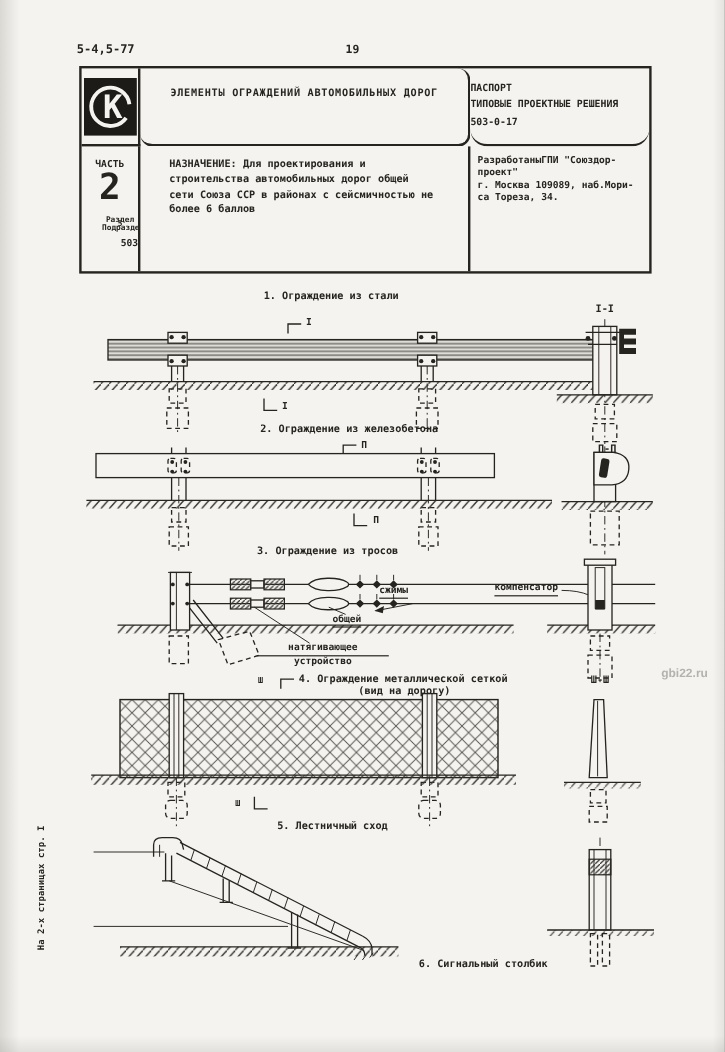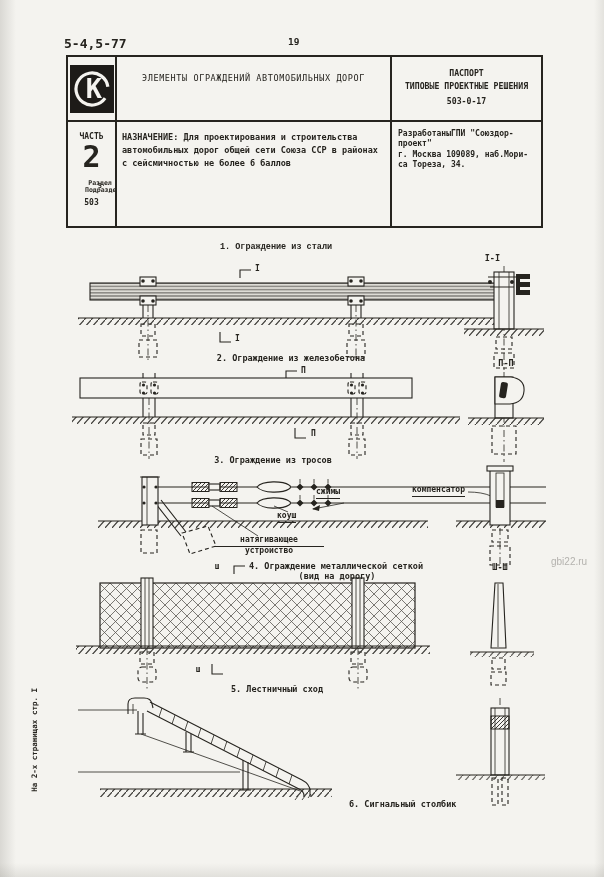--- a/index.html
+++ b/index.html
@@ -14,35 +14,35 @@
   .ctr{text-align:center;white-space:normal;}
   .ul{border-bottom:1px solid #26241f;padding-bottom:1px;}
   .sm{font-size:8px;}
   
   .htable{position:absolute;left:66px;top:55px;width:477px;height:173px;border:2px solid #26241f;
     display:grid;grid-template-columns:49px 275px 1fr;grid-template-rows:65px 1fr;box-sizing:border-box;}
   .cell{border-right:2px solid #26241f;border-bottom:2px solid #26241f;box-sizing:border-box;overflow:hidden;}
   .cell.last-col{border-right:none;}
   .cell.last-row{border-bottom:none;}
   .c-logo{display:flex;align-items:center;justify-content:center;}
-  .c-title{display:flex;justify-content:center;padding-top:16px;font-weight:normal;font-size:8.5px;letter-spacing:0.6px;text-align:center;}
-  .c-passport{text-align:center;padding-top:10px;font-weight:bold;font-size:8.2px;line-height:1.55;}
+  .c-title{display:flex;justify-content:center;padding-top:16px;font-weight:bold;font-size:8.5px;letter-spacing:0.6px;text-align:center;border-radius:10px;}
+  .c-passport{padding-top:10px;font-weight:bold;font-size:8.2px;line-height:1.55;border-radius:14px;}
   .c-passport .pnum{margin-top:3px;}
   .c-part{text-align:center;font-weight:bold;}
   .part-label{margin-top:10px;font-size:8px;text-align:center;}
   .part-num{font-size:30px;line-height:1.05;}
   .razdel{margin-top:9px;font-size:6.5px;line-height:0.55;margin-left:17px;}
-  .podnum{margin-top:6px;font-size:8px;}
-  .c-purpose{padding:9px 5px;font-weight:bold;font-size:8.5px;line-height:1.5;}
+  .podnum{margin-top:6px;font-size:8px;text-align:right;}
+  .c-purpose{padding:9px 24px;font-weight:bold;font-size:8.5px;line-height:1.5;}
   .c-dev{padding:7px 6px;font-weight:bold;font-size:8px;line-height:1.3;}
   .app-block{margin-top:7px;line-height:1.65;}
   .side-note{position:absolute;left:30px;top:688px;font-weight:bold;font-size:7.5px;
     writing-mode:vertical-rl;transform:rotate(180deg);white-space:nowrap;}
   .watermark{position:absolute;left:551px;top:556px;font-family:"Liberation Sans",sans-serif;
-    font-size:10px;color:#b4b2ae;font-weight:normal;}
+    font-size:10px;color:#b4b2ae;font-weight:bold;}
   svg.art{position:absolute;left:0;top:0;}
   .ln{stroke:#26241f;fill:none;stroke-width:1.1;}
   .fillp{fill:#f4f3ef;}
   .blk{fill:#26241f;stroke:none;}
   .dash{stroke-dasharray:4 3;}
   .dashdot{stroke-dasharray:7 3 1.5 3;stroke-width:0.8;}
   .thin{stroke-width:0.8;}
   svg text{font-family:"DejaVu Sans Mono","Liberation Mono",monospace;}
 </style>
 </head>
@@ -250,21 +250,21 @@
       <rect class="ln fillp" x="491" y="708" width="18" height="67" stroke-width="1.2"></rect>
       <path class="ln thin" d="M495,708 V775 M505,708 V775"></path>
       <rect x="491" y="716" width="18" height="13" fill="url(#p-diag)" stroke="#26241f"></rect>
       <rect x="456" y="775" width="89" height="5" fill="url(#p-gnd)" opacity="0.75"></rect>
       <path class="ln" d="M456,775 H545" stroke-width="1.1"></path>
       <rect class="ln dash" x="492" y="778" width="6" height="27"></rect>
       <rect class="ln dash" x="502" y="778" width="6" height="27"></rect>
     </g>
   </svg>
 
-  <div class="t" style="left:64px;top:36px;font-size:13px;">5-4,5-77</div>
+  <div class="t" style="left:64px;top:36px;font-size:10px;">5-4,5-77</div>
   <div class="t" style="left:288px;top:36px;font-size:9.5px;">19</div>
 
   <div class="htable">
     <div class="cell c-logo">
       <svg width="46" height="50" viewBox="0 0 46 50">
         <rect x="1" y="1" width="44" height="48" fill="#1d1b18"></rect>
         <circle cx="23" cy="25" r="16" fill="none" stroke="#f4f3ef" stroke-width="3.2" stroke-dasharray="88 13" transform="rotate(35 23 25)"></circle>
         <text x="25" y="34" text-anchor="middle" font-size="27" font-weight="bold" fill="#f4f3ef">К</text>
       </svg>
     </div>
@@ -291,33 +291,33 @@
     <div class="cell c-dev last-col last-row">
       <div class="dev-block">
         <div>РазработаныГПИ "Союздор-</div>
         <div>проект"</div>
         <div>г. Москва 109089, наб.Мори-</div>
         <div>са Тореза, 34.</div>
       </div>
     </div>
   </div>
 
-  <div class="t ctr" style="left:176px;top:242px;width:200px;font-family:Liberation Mono, monospace;">1. Ограждение из стали</div>
+  <div class="t ctr" style="left:176px;top:242px;width:200px;">1. Ограждение из стали</div>
   <div class="t sm" style="left:255px;top:264px;">I</div>
   <div class="t sm" style="left:235px;top:334px;">I</div>
-  <div class="t ctr" style="left:460px;top:253px;width:40px;text-align:right;">I-I</div>
+  <div class="t ctr" style="left:484px;top:253px;width:40px;">I-I</div>
 
   <div class="t ctr" style="left:191px;top:353px;width:200px;">2. Ограждение из железобетона</div>
   <div class="t sm" style="left:301px;top:366px;">П</div>
   <div class="t sm" style="left:311px;top:429px;">П</div>
-  <div class="t ctr" style="left:486px;top:358px;width:40px;text-align:center;">П-П</div>
+  <div class="t ctr" style="left:486px;top:370px;width:40px;text-align:center;">П-П</div>
 
   <div class="t ctr" style="left:173px;top:455px;width:200px;">3. Ограждение из тросов</div>
   <div class="t sm ul" style="left:316px;top:487px;">сжимы</div>
-  <div class="t sm ul" style="left:277px;top:511px;">коуш</div>
+  <div class="t sm ul" style="left:277px;top:511px;">общей</div>
   <div class="t sm ul ctr" style="left:214px;top:535px;width:110px;">натягивающее</div>
   <div class="t sm ctr" style="left:214px;top:546px;width:110px;">устройство</div>
   <div class="t sm ul" style="left:412px;top:485px;">компенсатор</div>
 
   <div class="t" style="left:215px;top:563px;font-size:7px;">Ш</div>
   <div class="t" style="left:249px;top:561px;">4. Ограждение металлической сеткой</div>
   <div class="t ctr" style="left:249px;top:571px;width:176px;text-align:center;">(вид на дорогу)</div>
   <div class="t ctr" style="left:480px;top:562px;width:40px;">Ш-Ш</div>
   <div class="t" style="left:196px;top:666px;font-size:7px;">Ш</div>
 

